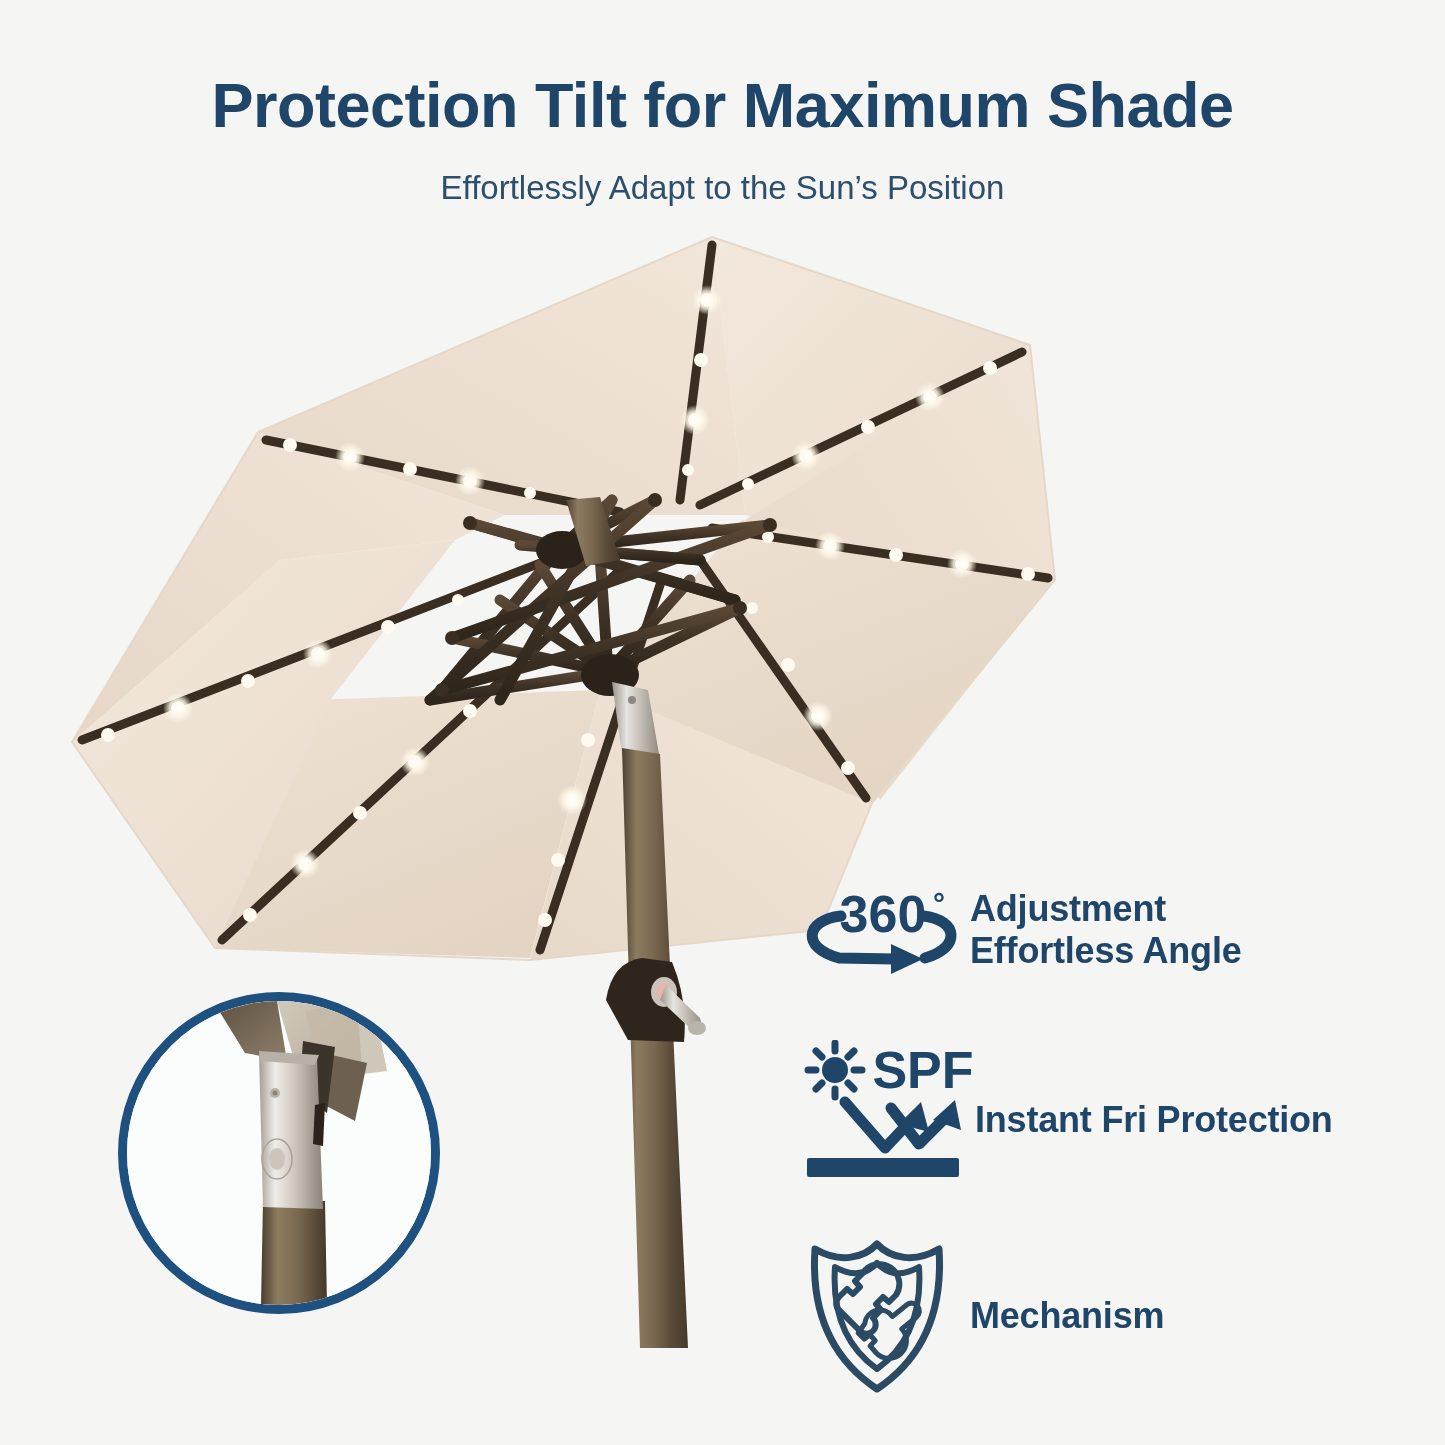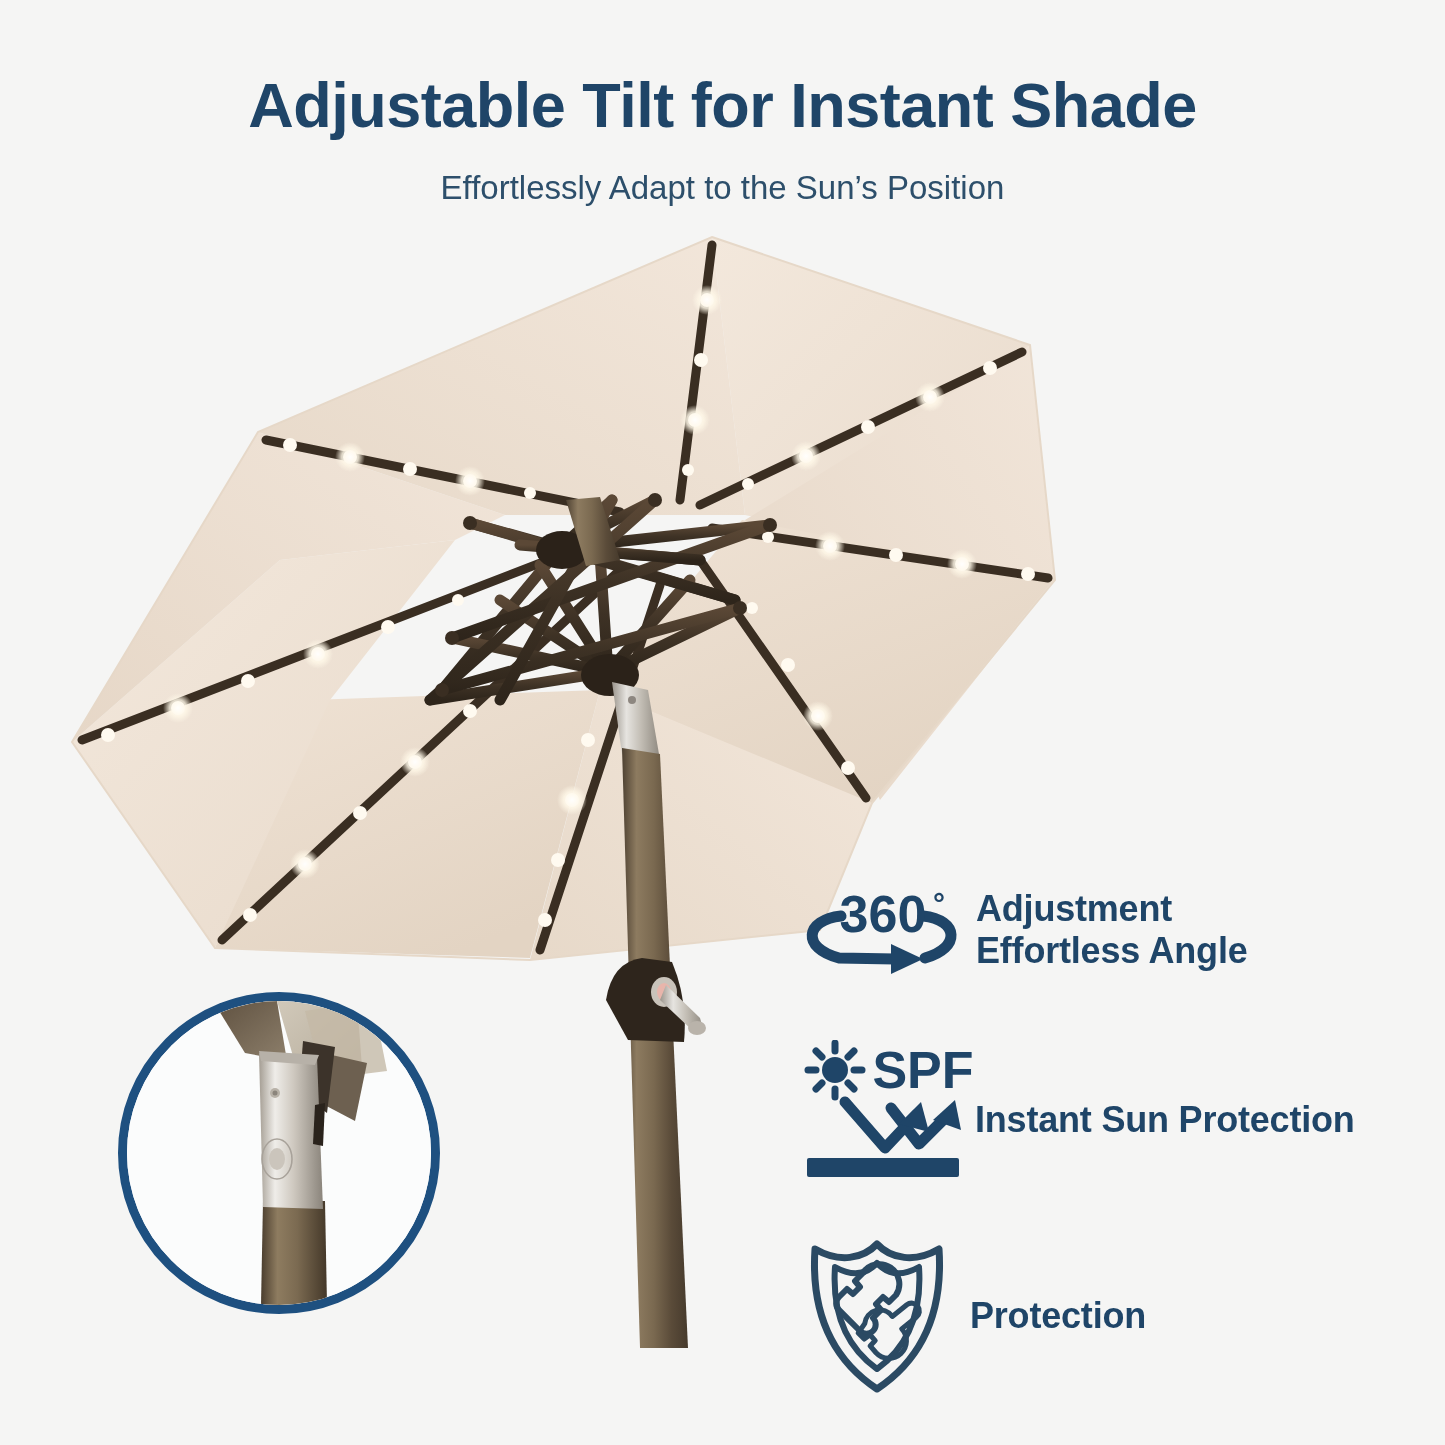--- a/index.html
+++ b/index.html
@@ -42,40 +42,40 @@
   .feature-icon{
     flex:0 0 175px;
     height:150px;
     display:flex;align-items:center;justify-content:center;
   }
   .feature-label{
     font-size:36px;font-weight:bold;color:#1f4568;
     line-height:1.18;
     letter-spacing:-0.2px;
   }
-  .f1{margin-bottom:40px;gap:6px;}
+  .f1{margin-bottom:40px;}
   .f2{margin-bottom:46px;align-items:center;}
 
   
   .inset{
     position:absolute;left:118px;top:992px;
     width:322px;height:322px;
     border-radius:50%;
     border:9px solid #1e5080;
     background:#fbfcfc;
     overflow:hidden;
     box-sizing:border-box;
   }
 </style>
 </head>
 <body>
 
 <div class="stage">
 
-  <div class="title">Adjustable Tilt for Instant Shade</div>
+  <div class="title">Protection Tilt for Maximum Shade</div>
   <div class="subtitle">Effortlessly Adapt to the Sun’s Position</div>
 
   <div class="product">
     <svg width="1445" height="1445" viewBox="0 0 1445 1445">
       <defs>
         <linearGradient id="gCanopyA" x1="0" y1="0" x2="1" y2="1">
           <stop offset="0%" stop-color="#f3e8dc"></stop>
           <stop offset="100%" stop-color="#e8dacb"></stop>
         </linearGradient>
         <linearGradient id="gCanopyB" x1="0" y1="0" x2="0.6" y2="1">
@@ -363,21 +363,21 @@
             <path d="M 50,62 L 90,108 L 122,74"></path>
             <path d="M 96,68 L 124,104 L 156,72"></path>
           </g>
           <polygon points="126,62 134,92 104,84" fill="#1f4568"></polygon>
           <polygon points="160,60 166,90 138,80" fill="#1f4568"></polygon>
 
           <rect x="12" y="118" width="152" height="19" rx="2" fill="#1f4568"></rect>
         </svg>
       </div>
       <div class="feature-label">
-        <div>Instant Sun Protection</div>
+        <div>Instant Fri Protection</div>
       </div>
     </div>
 
     <div class="feature">
       <div class="feature-icon">
         <svg width="160" height="155" viewBox="0 0 160 155">
 
           <path d="M 12,10 C 36,24 60,20 74,5 C 88,20 112,24 136,10
                    C 140,70 122,118 74,150 C 26,118 8,70 12,10 Z" fill="none" stroke="#2b4a63" stroke-width="7" stroke-linejoin="round"></path>
 
@@ -391,18 +391,18 @@
           </g>
 
           <g fill="none" stroke="#2b4a63" stroke-width="6" stroke-linejoin="round">
             <path d="M 98,44 L 90,38 L 84,44 L 77,38 L 82,31 L 74,24
                      A 18,18 0 0 0 48,56 L 33,72 A 9,9 0 0 0 46,85
                      L 61,69 A 18,18 0 0 0 92,56 Z" transform="translate(34,44) scale(0.85) rotate(188 62 54)"></path>
           </g>
         </svg>
       </div>
       <div class="feature-label">
-        <div>Protection</div>
+        <div>Mechanism</div>
       </div>
     </div>
 
   </div>
 </div>
 
 </body></html>

